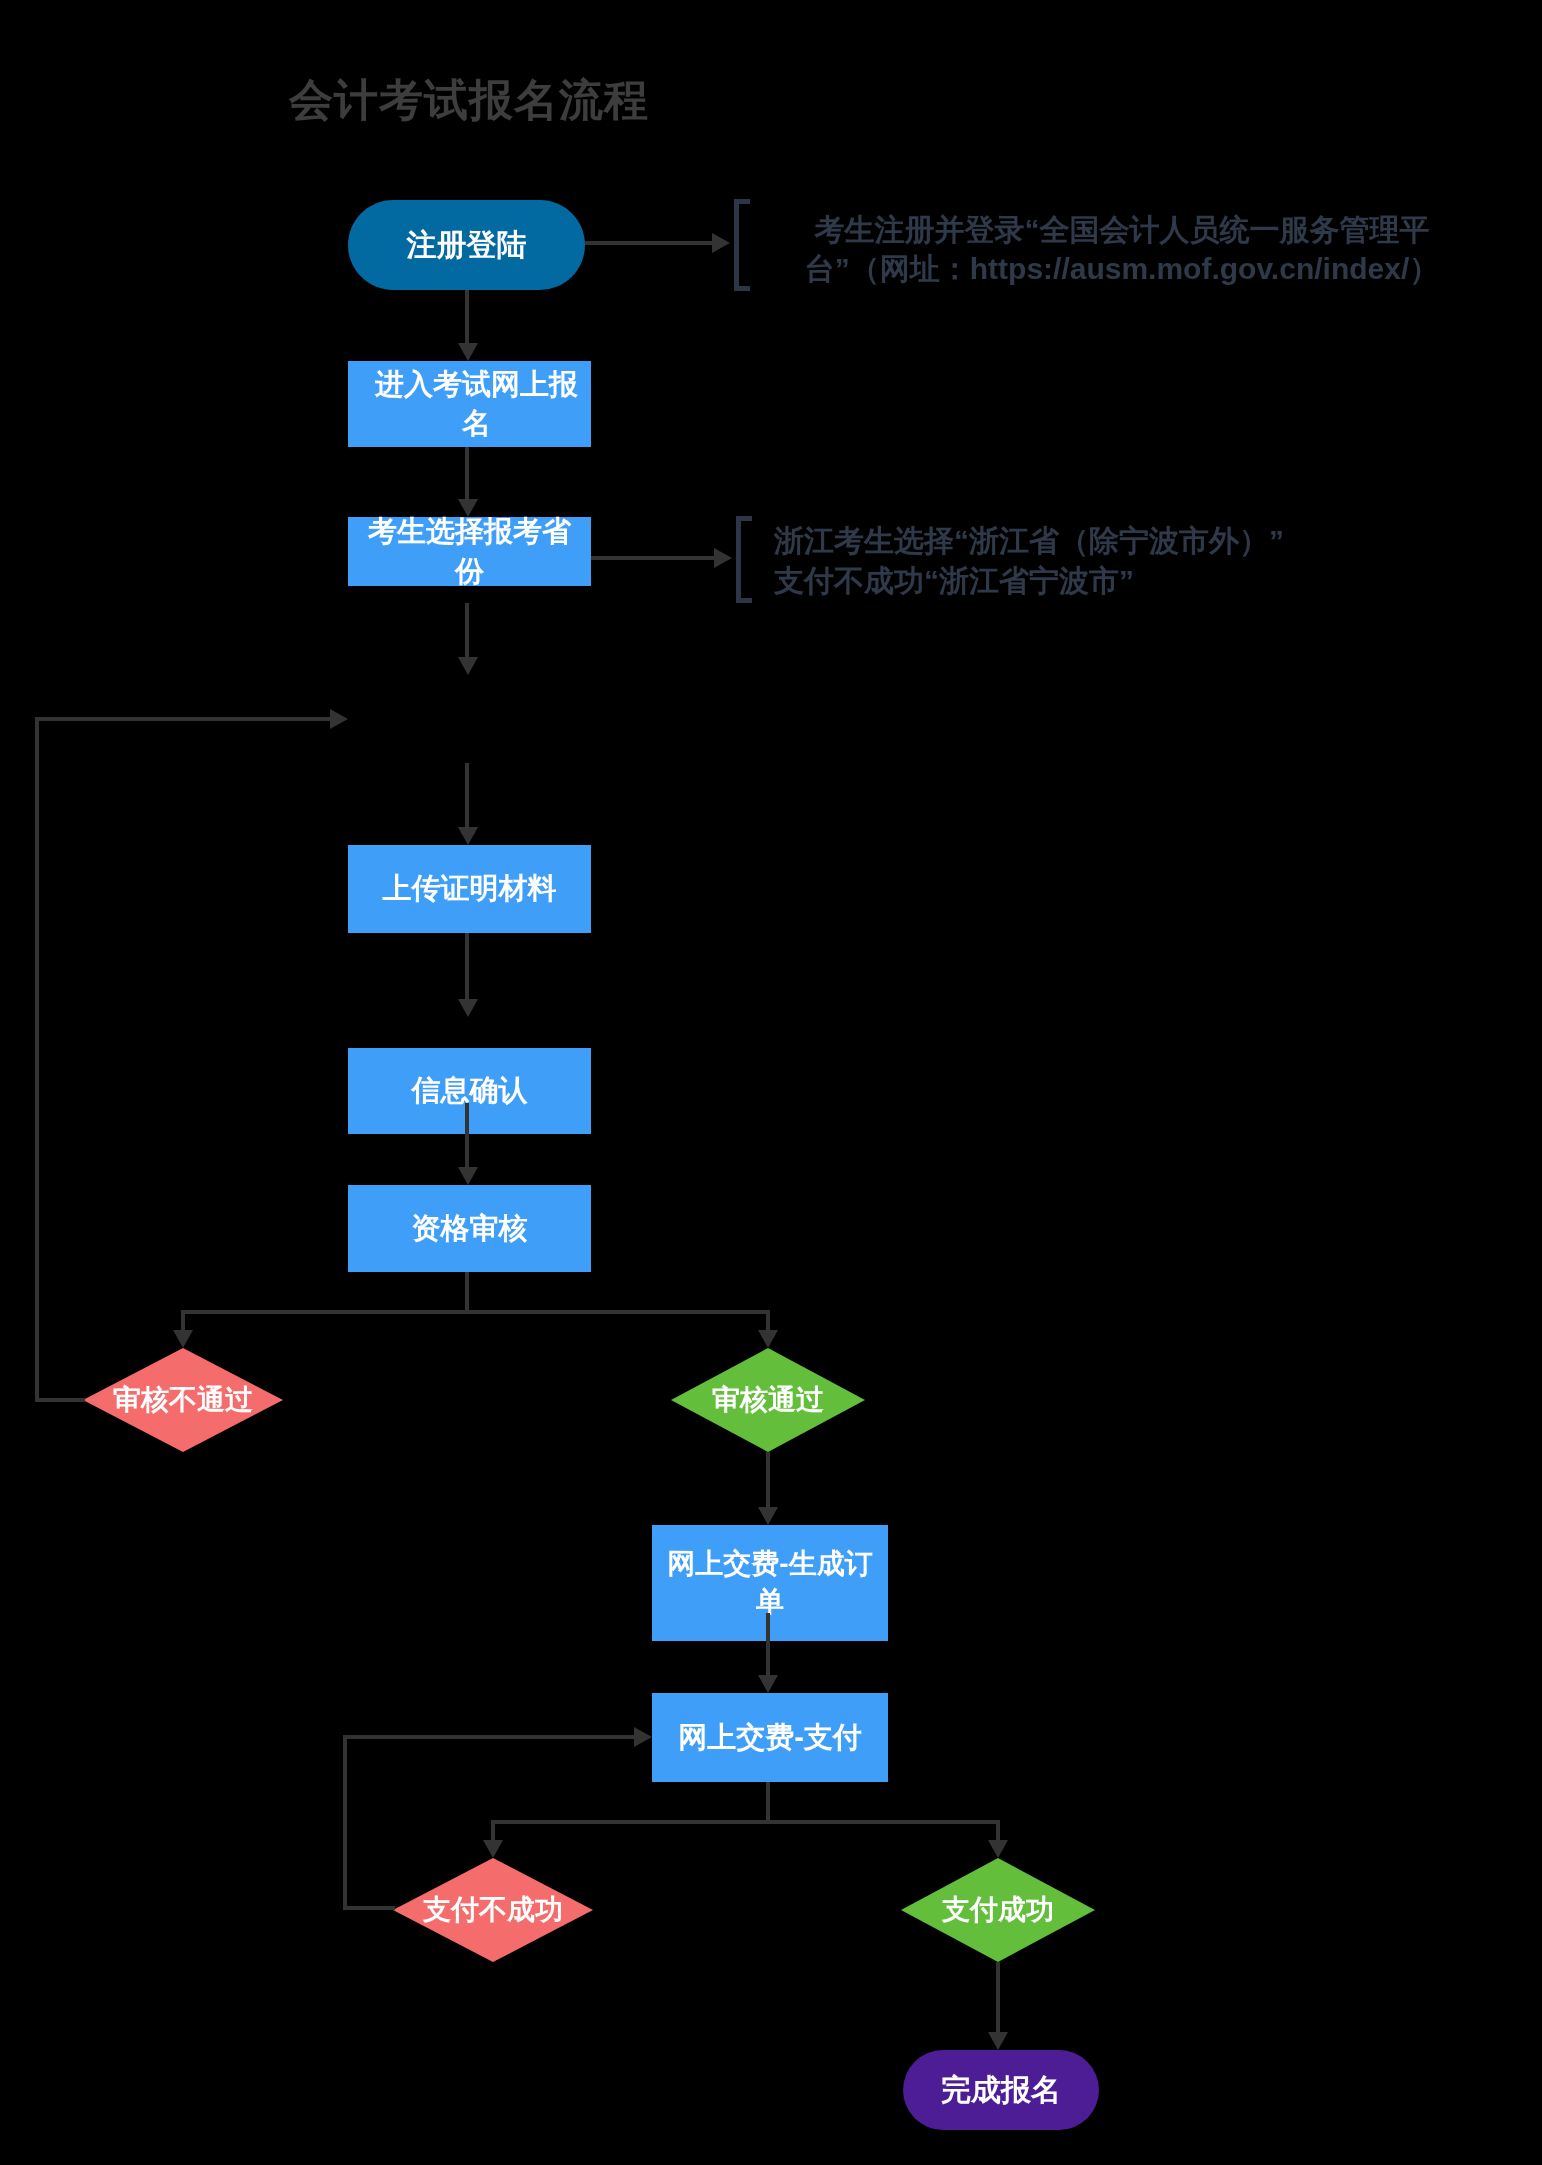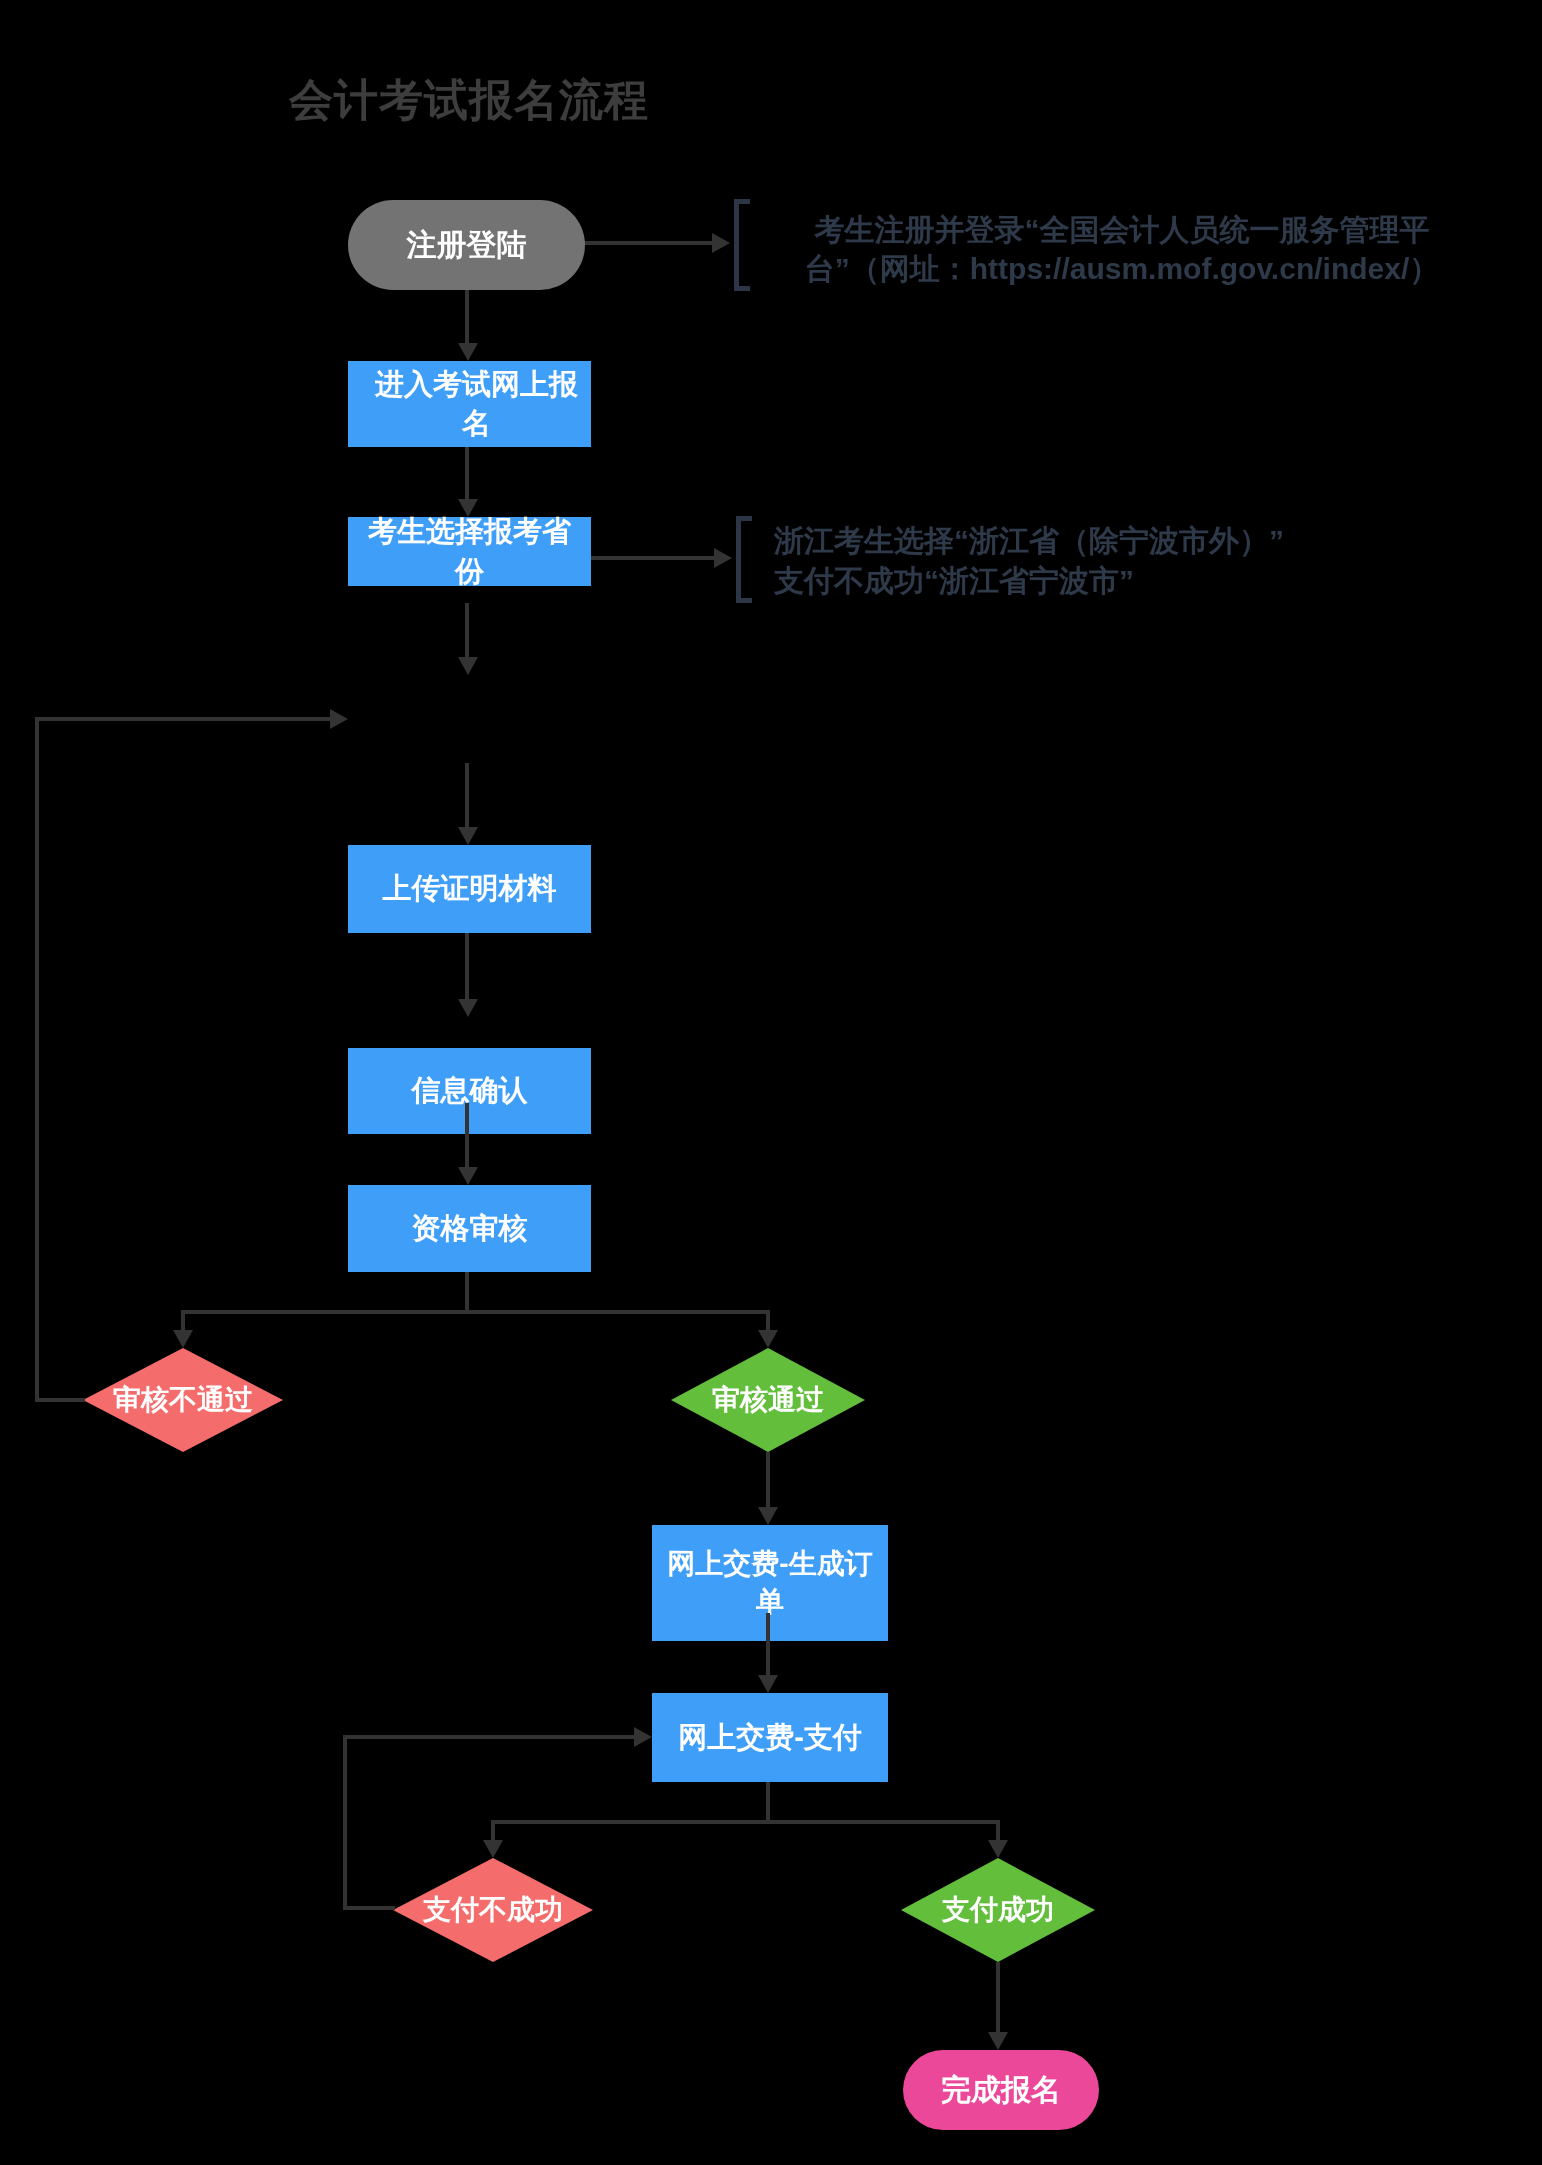--- a/index.html
+++ b/index.html
@@ -8,26 +8,26 @@
     font-family:"Liberation Sans","DejaVu Sans",sans-serif;
   }
   .title{
     position:absolute;left:289px;top:71px;font-size:44px;font-weight:700;
     color:#3d3d3d;letter-spacing:1px;white-space:nowrap;
   }
   .node{
     position:absolute;display:flex;align-items:center;justify-content:center;
     color:#ffffff;font-weight:700;text-align:center;box-sizing:border-box;
   }
-  .start{background:#737373;border-radius:45px;font-size:30px;}
+  .start{background:#0369a1;border-radius:45px;font-size:30px;}
   .proc{background:#3F9EF8;font-size:29px;line-height:1.35;padding:0 10px;}
   .diamond{clip-path:polygon(50% 0,100% 50%,50% 100%,0 50%);font-size:28px;}
   .fail{background:#F56C6C;}
   .pass{background:#63BE3C;}
-  .end{background:#ec4899;border-radius:40px;font-size:30px;}
+  .end{background:#4c1d95;border-radius:40px;font-size:30px;}
   .vline,.hline{position:absolute;background:#333333;}
   .vline{width:4px;}
   .hline{height:4px;}
   .arr-d{position:absolute;width:0;height:0;
     border-left:10px solid transparent;border-right:10px solid transparent;
     border-top:18px solid #333333;}
   .arr-r{position:absolute;width:0;height:0;
     border-top:10px solid transparent;border-bottom:10px solid transparent;
     border-left:18px solid #333333;}
   .bracket{position:absolute;width:16px;box-sizing:border-box;

